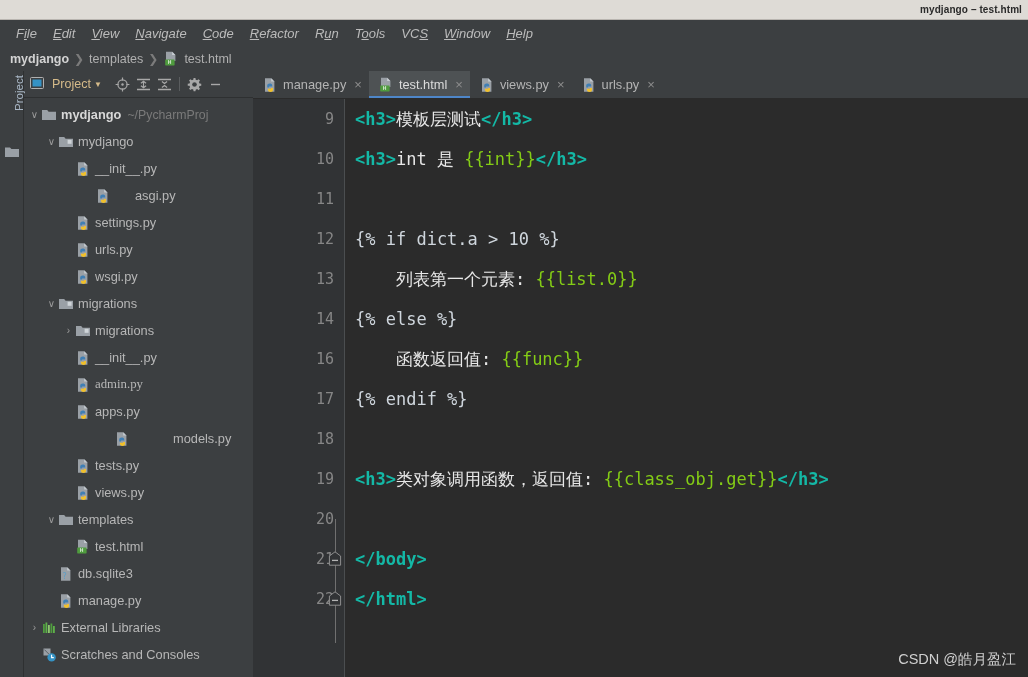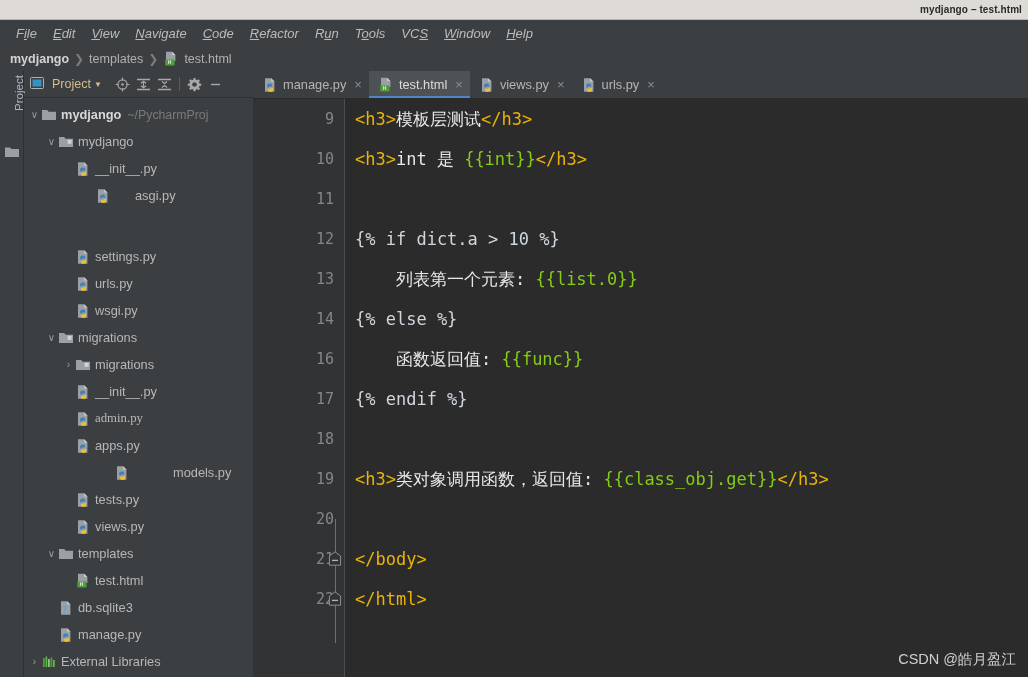--- a/index.html
+++ b/index.html
@@ -148,21 +148,21 @@
   .code {
     flex: 1; position: relative; background: #2b2b2b;
     font-family: "DejaVu Sans Mono", monospace;
     font-size: 17px; overflow: hidden;
   }
   .cline {
     height: 40px; display: flex; align-items: center;
     padding-left: 10px; white-space: pre;
     color: #a9b7c6;
   }
-  .tag { color: #eab308; }
+  .tag { color: #14b8a6; font-weight: bold; }
   .txt { color: #e8e8e8; }
   .tpl { color: #84cc16; }
   .plain { color: #cfd6dd; }
 
   .watermark {
     position: absolute; right: 12px; bottom: 8px;
     font-size: 14.5px; color: #cfcfcf;
     font-family: "Liberation Sans", sans-serif;
     pointer-events: none;
   }
@@ -292,21 +292,21 @@
           <div class="tree-row" style="padding-left: 38px; gap: 20px;">
             <span class="arrow"></span>
             <span class="ico"><svg width="16" height="16" viewBox="0 0 16 16">
                 <path d="M3 1.2h6.2L12.4 4.4V14.8H3z" fill="#9aa0a6"></path>
                 <path d="M9.2 1.2L12.4 4.4H9.2z" fill="#c6cbd0"></path>
                 <path d="M7.6 6.4c1.6 0 2.6.5 2.6 1.9v1.3H7.1v.8H5.2V8.4c0-1.3 1-2 2.4-2z" fill="#3f7fb5"></path>
                 <path d="M8.6 15c-1.6 0-2.6-.6-2.6-1.9v-1.3h3.1v-.8h1.9v2c0 1.3-1 2-2.4 2z" fill="#f0c02c"></path>
               </svg></span>
             <span class="tree-label">asgi.py</span>
           </div>
-          <div class="tree-row" style="padding-left: 38px; margin-top: 34px;">
+          <div class="tree-row" style="padding-left: 38px;">
             <span class="arrow"></span>
             <span class="ico"><svg width="16" height="16" viewBox="0 0 16 16">
                 <path d="M3 1.2h6.2L12.4 4.4V14.8H3z" fill="#9aa0a6"></path>
                 <path d="M9.2 1.2L12.4 4.4H9.2z" fill="#c6cbd0"></path>
                 <path d="M7.6 6.4c1.6 0 2.6.5 2.6 1.9v1.3H7.1v.8H5.2V8.4c0-1.3 1-2 2.4-2z" fill="#3f7fb5"></path>
                 <path d="M8.6 15c-1.6 0-2.6-.6-2.6-1.9v-1.3h3.1v-.8h1.9v2c0 1.3-1 2-2.4 2z" fill="#f0c02c"></path>
               </svg></span>
             <span class="tree-label">settings.py</span>
           </div>
           <div class="tree-row" style="padding-left: 38px;">

